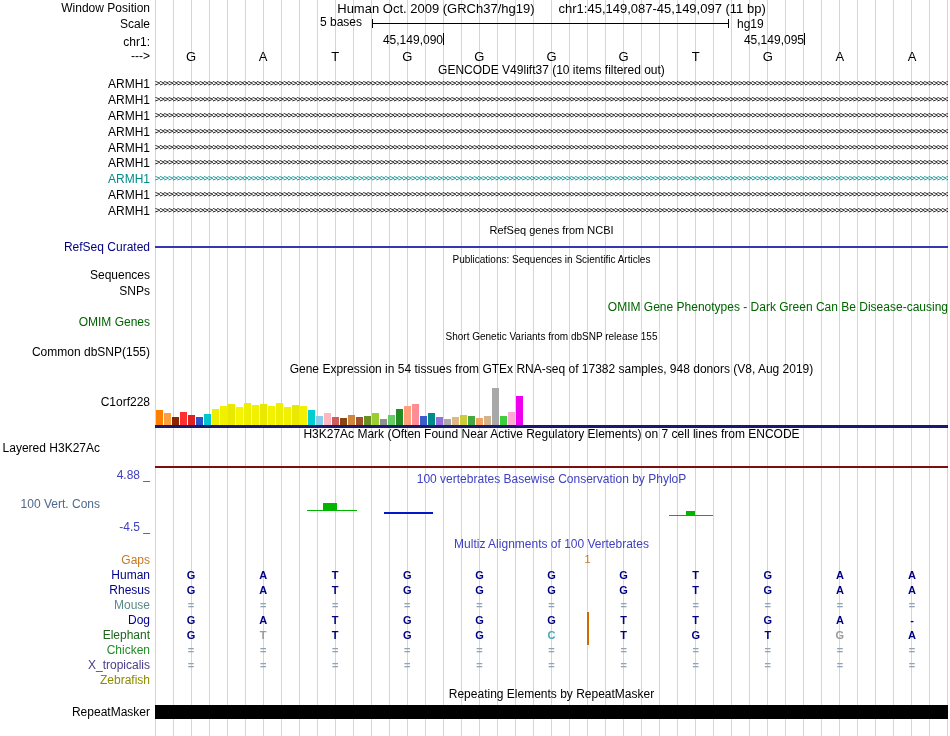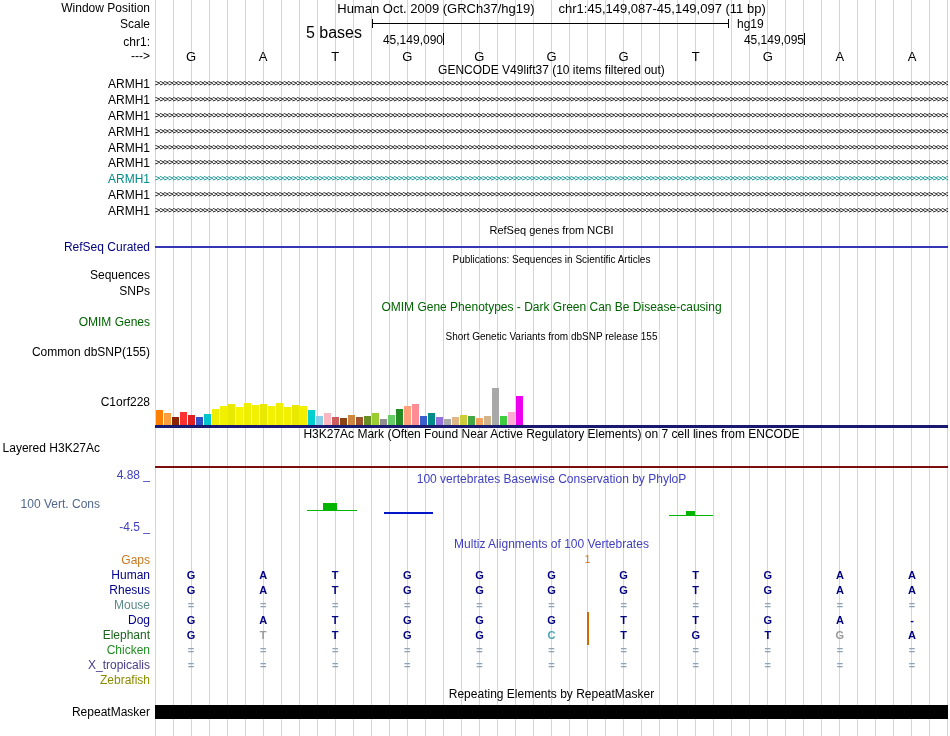--- a/index.html
+++ b/index.html
@@ -7,21 +7,21 @@
        font-family:"Liberation Sans","DejaVu Sans",sans-serif;color:#000;}
   .grid{position:absolute;left:155px;top:0;width:793px;height:736px;z-index:0;
         background:repeating-linear-gradient(to right,#ccd6e8 0,#ccd6e8 1px,transparent 1px,transparent 18px);}
   .track{position:absolute;left:155px;top:0;width:793px;height:736px;z-index:1;}
   .labels{position:absolute;left:0;top:0;width:152px;height:736px;z-index:2;}
   .lbl{position:absolute;right:2px;font-size:12px;white-space:nowrap;}
   .lbl.shift{right:52px;}
   .title{position:absolute;left:0;width:100%;text-align:center;font-size:12px;white-space:nowrap;}
   .hdrline{position:absolute;top:1px;left:0;width:100%;text-align:center;font-size:13px;white-space:nowrap;}
   .hdrline span{margin:0 12px;}
-  .fivebases{position:absolute;top:24px;right:586px;font-size:16px;}
+  .fivebases{position:absolute;top:15px;right:586px;font-size:12px;}
   .bracket{position:absolute;top:19px;left:217px;width:355px;height:9px;
            border-left:1px solid #000;border-right:1px solid #000;
            background:linear-gradient(#000,#000) center/100% 1px no-repeat;}
   .hg19{position:absolute;top:17px;left:582px;font-size:12px;}
   .coord{position:absolute;top:33px;font-size:12px;}
   .c1{right:505px;} .c2{right:144px;}
   .tick{position:absolute;top:33px;width:1px;height:12px;background:#000;}
   .t1{left:288px;} .t2{left:649px;}
   .hline{position:absolute;left:0;width:100%;}
   .refline{top:246px;height:2px;background:#3535b5;}
@@ -60,22 +60,23 @@
     <span class="coord c2">45,149,095</span>
     <div class="tick t2"></div>
 
     <div class="hline refline"></div>
     <div class="hline gtexline"></div>
     <div class="hline h3kline"></div>
     <div class="hline rptbar"></div>
   <div class="title" style="top: 63px; font-size: 12px; color: rgb(0, 0, 0);">GENCODE V49lift37 (10 items filtered out)</div>
       <div class="title" style="top: 254px; font-size: 10px; color: rgb(0, 0, 0);">Publications: Sequences in Scientific Articles</div>
       <div class="title" style="top: 224px; font-size: 11px; color: rgb(0, 0, 0);">RefSeq genes from NCBI</div>
-      <div class="title" style="top: 300px; font-size: 12px; color: rgb(0, 100, 0);">OMIM Gene Phenotypes - Dark Green Can Be Disease-causing</div>
+      <div class="title" style="top: 300px; font-size: 12px; color: rgb(0, 100, 0); text-align: right;">OMIM Gene Phenotypes - Dark Green Can Be Disease-causing</div>
       <div class="title" style="top: 331px; font-size: 10px; color: rgb(0, 0, 0);">Short Genetic Variants from dbSNP release 155</div>
+      <div class="title" style="top: 362px; font-size: 12px; color: rgb(0, 0, 0);">Gene Expression in 54 tissues from GTEx RNA-seq of 17382 samples, 948 donors (V8, Aug 2019)</div>
       <div class="title" style="top: 427px; font-size: 12px; color: rgb(0, 0, 0);">H3K27Ac Mark (Often Found Near Active Regulatory Elements) on 7 cell lines from ENCODE</div>
       <div class="title" style="top: 472px; font-size: 12px; color: rgb(64, 64, 192);">100 vertebrates Basewise Conservation by PhyloP</div>
       <div class="title" style="top: 537px; font-size: 12px; color: rgb(64, 64, 192);">Multiz Alignments of 100 Vertebrates</div>
       <div class="title" style="top: 687px; font-size: 12px; color: rgb(0, 0, 0);">Repeating Elements by RepeatMasker</div>
       <div class="arrows" style="top: 78px; color: rgb(0, 0, 0);">&gt;&gt;&gt;&gt;&gt;&gt;&gt;&gt;&gt;&gt;&gt;&gt;&gt;&gt;&gt;&gt;&gt;&gt;&gt;&gt;&gt;&gt;&gt;&gt;&gt;&gt;&gt;&gt;&gt;&gt;&gt;&gt;&gt;&gt;&gt;&gt;&gt;&gt;&gt;&gt;&gt;&gt;&gt;&gt;&gt;&gt;&gt;&gt;&gt;&gt;&gt;&gt;&gt;&gt;&gt;&gt;&gt;&gt;&gt;&gt;&gt;&gt;&gt;&gt;&gt;&gt;&gt;&gt;&gt;&gt;&gt;&gt;&gt;&gt;&gt;&gt;&gt;&gt;&gt;&gt;&gt;&gt;&gt;&gt;&gt;&gt;&gt;&gt;&gt;&gt;&gt;&gt;&gt;&gt;&gt;&gt;&gt;&gt;&gt;&gt;&gt;&gt;&gt;&gt;&gt;&gt;&gt;&gt;&gt;&gt;&gt;&gt;&gt;&gt;&gt;&gt;&gt;&gt;&gt;&gt;&gt;&gt;&gt;&gt;&gt;&gt;&gt;&gt;&gt;&gt;&gt;&gt;&gt;&gt;&gt;&gt;&gt;&gt;&gt;&gt;&gt;&gt;&gt;&gt;&gt;&gt;&gt;&gt;&gt;&gt;&gt;&gt;&gt;&gt;&gt;&gt;&gt;&gt;&gt;&gt;&gt;&gt;&gt;&gt;&gt;&gt;&gt;&gt;&gt;&gt;&gt;&gt;&gt;&gt;&gt;&gt;&gt;&gt;&gt;&gt;&gt;&gt;&gt;&gt;&gt;&gt;&gt;&gt;&gt;&gt;&gt;&gt;&gt;&gt;&gt;&gt;&gt;&gt;&gt;&gt;&gt;&gt;&gt;&gt;&gt;&gt;&gt;&gt;&gt;&gt;&gt;&gt;&gt;&gt;&gt;&gt;&gt;&gt;&gt;&gt;&gt;&gt;&gt;&gt;&gt;&gt;&gt;&gt;&gt;&gt;&gt;&gt;&gt;&gt;&gt;&gt;&gt;&gt;&gt;&gt;</div>
       <div class="arrows" style="top: 93.875px; color: rgb(0, 0, 0);">&gt;&gt;&gt;&gt;&gt;&gt;&gt;&gt;&gt;&gt;&gt;&gt;&gt;&gt;&gt;&gt;&gt;&gt;&gt;&gt;&gt;&gt;&gt;&gt;&gt;&gt;&gt;&gt;&gt;&gt;&gt;&gt;&gt;&gt;&gt;&gt;&gt;&gt;&gt;&gt;&gt;&gt;&gt;&gt;&gt;&gt;&gt;&gt;&gt;&gt;&gt;&gt;&gt;&gt;&gt;&gt;&gt;&gt;&gt;&gt;&gt;&gt;&gt;&gt;&gt;&gt;&gt;&gt;&gt;&gt;&gt;&gt;&gt;&gt;&gt;&gt;&gt;&gt;&gt;&gt;&gt;&gt;&gt;&gt;&gt;&gt;&gt;&gt;&gt;&gt;&gt;&gt;&gt;&gt;&gt;&gt;&gt;&gt;&gt;&gt;&gt;&gt;&gt;&gt;&gt;&gt;&gt;&gt;&gt;&gt;&gt;&gt;&gt;&gt;&gt;&gt;&gt;&gt;&gt;&gt;&gt;&gt;&gt;&gt;&gt;&gt;&gt;&gt;&gt;&gt;&gt;&gt;&gt;&gt;&gt;&gt;&gt;&gt;&gt;&gt;&gt;&gt;&gt;&gt;&gt;&gt;&gt;&gt;&gt;&gt;&gt;&gt;&gt;&gt;&gt;&gt;&gt;&gt;&gt;&gt;&gt;&gt;&gt;&gt;&gt;&gt;&gt;&gt;&gt;&gt;&gt;&gt;&gt;&gt;&gt;&gt;&gt;&gt;&gt;&gt;&gt;&gt;&gt;&gt;&gt;&gt;&gt;&gt;&gt;&gt;&gt;&gt;&gt;&gt;&gt;&gt;&gt;&gt;&gt;&gt;&gt;&gt;&gt;&gt;&gt;&gt;&gt;&gt;&gt;&gt;&gt;&gt;&gt;&gt;&gt;&gt;&gt;&gt;&gt;&gt;&gt;&gt;&gt;&gt;&gt;&gt;&gt;&gt;&gt;&gt;&gt;&gt;&gt;&gt;&gt;&gt;&gt;&gt;&gt;&gt;</div>
       <div class="arrows" style="top: 109.75px; color: rgb(0, 0, 0);">&gt;&gt;&gt;&gt;&gt;&gt;&gt;&gt;&gt;&gt;&gt;&gt;&gt;&gt;&gt;&gt;&gt;&gt;&gt;&gt;&gt;&gt;&gt;&gt;&gt;&gt;&gt;&gt;&gt;&gt;&gt;&gt;&gt;&gt;&gt;&gt;&gt;&gt;&gt;&gt;&gt;&gt;&gt;&gt;&gt;&gt;&gt;&gt;&gt;&gt;&gt;&gt;&gt;&gt;&gt;&gt;&gt;&gt;&gt;&gt;&gt;&gt;&gt;&gt;&gt;&gt;&gt;&gt;&gt;&gt;&gt;&gt;&gt;&gt;&gt;&gt;&gt;&gt;&gt;&gt;&gt;&gt;&gt;&gt;&gt;&gt;&gt;&gt;&gt;&gt;&gt;&gt;&gt;&gt;&gt;&gt;&gt;&gt;&gt;&gt;&gt;&gt;&gt;&gt;&gt;&gt;&gt;&gt;&gt;&gt;&gt;&gt;&gt;&gt;&gt;&gt;&gt;&gt;&gt;&gt;&gt;&gt;&gt;&gt;&gt;&gt;&gt;&gt;&gt;&gt;&gt;&gt;&gt;&gt;&gt;&gt;&gt;&gt;&gt;&gt;&gt;&gt;&gt;&gt;&gt;&gt;&gt;&gt;&gt;&gt;&gt;&gt;&gt;&gt;&gt;&gt;&gt;&gt;&gt;&gt;&gt;&gt;&gt;&gt;&gt;&gt;&gt;&gt;&gt;&gt;&gt;&gt;&gt;&gt;&gt;&gt;&gt;&gt;&gt;&gt;&gt;&gt;&gt;&gt;&gt;&gt;&gt;&gt;&gt;&gt;&gt;&gt;&gt;&gt;&gt;&gt;&gt;&gt;&gt;&gt;&gt;&gt;&gt;&gt;&gt;&gt;&gt;&gt;&gt;&gt;&gt;&gt;&gt;&gt;&gt;&gt;&gt;&gt;&gt;&gt;&gt;&gt;&gt;&gt;&gt;&gt;&gt;&gt;&gt;&gt;&gt;&gt;&gt;&gt;&gt;&gt;&gt;&gt;&gt;&gt;</div>
       <div class="arrows" style="top: 125.625px; color: rgb(0, 0, 0);">&gt;&gt;&gt;&gt;&gt;&gt;&gt;&gt;&gt;&gt;&gt;&gt;&gt;&gt;&gt;&gt;&gt;&gt;&gt;&gt;&gt;&gt;&gt;&gt;&gt;&gt;&gt;&gt;&gt;&gt;&gt;&gt;&gt;&gt;&gt;&gt;&gt;&gt;&gt;&gt;&gt;&gt;&gt;&gt;&gt;&gt;&gt;&gt;&gt;&gt;&gt;&gt;&gt;&gt;&gt;&gt;&gt;&gt;&gt;&gt;&gt;&gt;&gt;&gt;&gt;&gt;&gt;&gt;&gt;&gt;&gt;&gt;&gt;&gt;&gt;&gt;&gt;&gt;&gt;&gt;&gt;&gt;&gt;&gt;&gt;&gt;&gt;&gt;&gt;&gt;&gt;&gt;&gt;&gt;&gt;&gt;&gt;&gt;&gt;&gt;&gt;&gt;&gt;&gt;&gt;&gt;&gt;&gt;&gt;&gt;&gt;&gt;&gt;&gt;&gt;&gt;&gt;&gt;&gt;&gt;&gt;&gt;&gt;&gt;&gt;&gt;&gt;&gt;&gt;&gt;&gt;&gt;&gt;&gt;&gt;&gt;&gt;&gt;&gt;&gt;&gt;&gt;&gt;&gt;&gt;&gt;&gt;&gt;&gt;&gt;&gt;&gt;&gt;&gt;&gt;&gt;&gt;&gt;&gt;&gt;&gt;&gt;&gt;&gt;&gt;&gt;&gt;&gt;&gt;&gt;&gt;&gt;&gt;&gt;&gt;&gt;&gt;&gt;&gt;&gt;&gt;&gt;&gt;&gt;&gt;&gt;&gt;&gt;&gt;&gt;&gt;&gt;&gt;&gt;&gt;&gt;&gt;&gt;&gt;&gt;&gt;&gt;&gt;&gt;&gt;&gt;&gt;&gt;&gt;&gt;&gt;&gt;&gt;&gt;&gt;&gt;&gt;&gt;&gt;&gt;&gt;&gt;&gt;&gt;&gt;&gt;&gt;&gt;&gt;&gt;&gt;&gt;&gt;&gt;&gt;&gt;&gt;&gt;&gt;&gt;</div>
       <div class="arrows" style="top: 141.5px; color: rgb(0, 0, 0);">&gt;&gt;&gt;&gt;&gt;&gt;&gt;&gt;&gt;&gt;&gt;&gt;&gt;&gt;&gt;&gt;&gt;&gt;&gt;&gt;&gt;&gt;&gt;&gt;&gt;&gt;&gt;&gt;&gt;&gt;&gt;&gt;&gt;&gt;&gt;&gt;&gt;&gt;&gt;&gt;&gt;&gt;&gt;&gt;&gt;&gt;&gt;&gt;&gt;&gt;&gt;&gt;&gt;&gt;&gt;&gt;&gt;&gt;&gt;&gt;&gt;&gt;&gt;&gt;&gt;&gt;&gt;&gt;&gt;&gt;&gt;&gt;&gt;&gt;&gt;&gt;&gt;&gt;&gt;&gt;&gt;&gt;&gt;&gt;&gt;&gt;&gt;&gt;&gt;&gt;&gt;&gt;&gt;&gt;&gt;&gt;&gt;&gt;&gt;&gt;&gt;&gt;&gt;&gt;&gt;&gt;&gt;&gt;&gt;&gt;&gt;&gt;&gt;&gt;&gt;&gt;&gt;&gt;&gt;&gt;&gt;&gt;&gt;&gt;&gt;&gt;&gt;&gt;&gt;&gt;&gt;&gt;&gt;&gt;&gt;&gt;&gt;&gt;&gt;&gt;&gt;&gt;&gt;&gt;&gt;&gt;&gt;&gt;&gt;&gt;&gt;&gt;&gt;&gt;&gt;&gt;&gt;&gt;&gt;&gt;&gt;&gt;&gt;&gt;&gt;&gt;&gt;&gt;&gt;&gt;&gt;&gt;&gt;&gt;&gt;&gt;&gt;&gt;&gt;&gt;&gt;&gt;&gt;&gt;&gt;&gt;&gt;&gt;&gt;&gt;&gt;&gt;&gt;&gt;&gt;&gt;&gt;&gt;&gt;&gt;&gt;&gt;&gt;&gt;&gt;&gt;&gt;&gt;&gt;&gt;&gt;&gt;&gt;&gt;&gt;&gt;&gt;&gt;&gt;&gt;&gt;&gt;&gt;&gt;&gt;&gt;&gt;&gt;&gt;&gt;&gt;&gt;&gt;&gt;&gt;&gt;&gt;&gt;&gt;&gt;</div>
       <div class="arrows" style="top: 157.375px; color: rgb(0, 0, 0);">&gt;&gt;&gt;&gt;&gt;&gt;&gt;&gt;&gt;&gt;&gt;&gt;&gt;&gt;&gt;&gt;&gt;&gt;&gt;&gt;&gt;&gt;&gt;&gt;&gt;&gt;&gt;&gt;&gt;&gt;&gt;&gt;&gt;&gt;&gt;&gt;&gt;&gt;&gt;&gt;&gt;&gt;&gt;&gt;&gt;&gt;&gt;&gt;&gt;&gt;&gt;&gt;&gt;&gt;&gt;&gt;&gt;&gt;&gt;&gt;&gt;&gt;&gt;&gt;&gt;&gt;&gt;&gt;&gt;&gt;&gt;&gt;&gt;&gt;&gt;&gt;&gt;&gt;&gt;&gt;&gt;&gt;&gt;&gt;&gt;&gt;&gt;&gt;&gt;&gt;&gt;&gt;&gt;&gt;&gt;&gt;&gt;&gt;&gt;&gt;&gt;&gt;&gt;&gt;&gt;&gt;&gt;&gt;&gt;&gt;&gt;&gt;&gt;&gt;&gt;&gt;&gt;&gt;&gt;&gt;&gt;&gt;&gt;&gt;&gt;&gt;&gt;&gt;&gt;&gt;&gt;&gt;&gt;&gt;&gt;&gt;&gt;&gt;&gt;&gt;&gt;&gt;&gt;&gt;&gt;&gt;&gt;&gt;&gt;&gt;&gt;&gt;&gt;&gt;&gt;&gt;&gt;&gt;&gt;&gt;&gt;&gt;&gt;&gt;&gt;&gt;&gt;&gt;&gt;&gt;&gt;&gt;&gt;&gt;&gt;&gt;&gt;&gt;&gt;&gt;&gt;&gt;&gt;&gt;&gt;&gt;&gt;&gt;&gt;&gt;&gt;&gt;&gt;&gt;&gt;&gt;&gt;&gt;&gt;&gt;&gt;&gt;&gt;&gt;&gt;&gt;&gt;&gt;&gt;&gt;&gt;&gt;&gt;&gt;&gt;&gt;&gt;&gt;&gt;&gt;&gt;&gt;&gt;&gt;&gt;&gt;&gt;&gt;&gt;&gt;&gt;&gt;&gt;&gt;&gt;&gt;&gt;&gt;&gt;&gt;</div>

